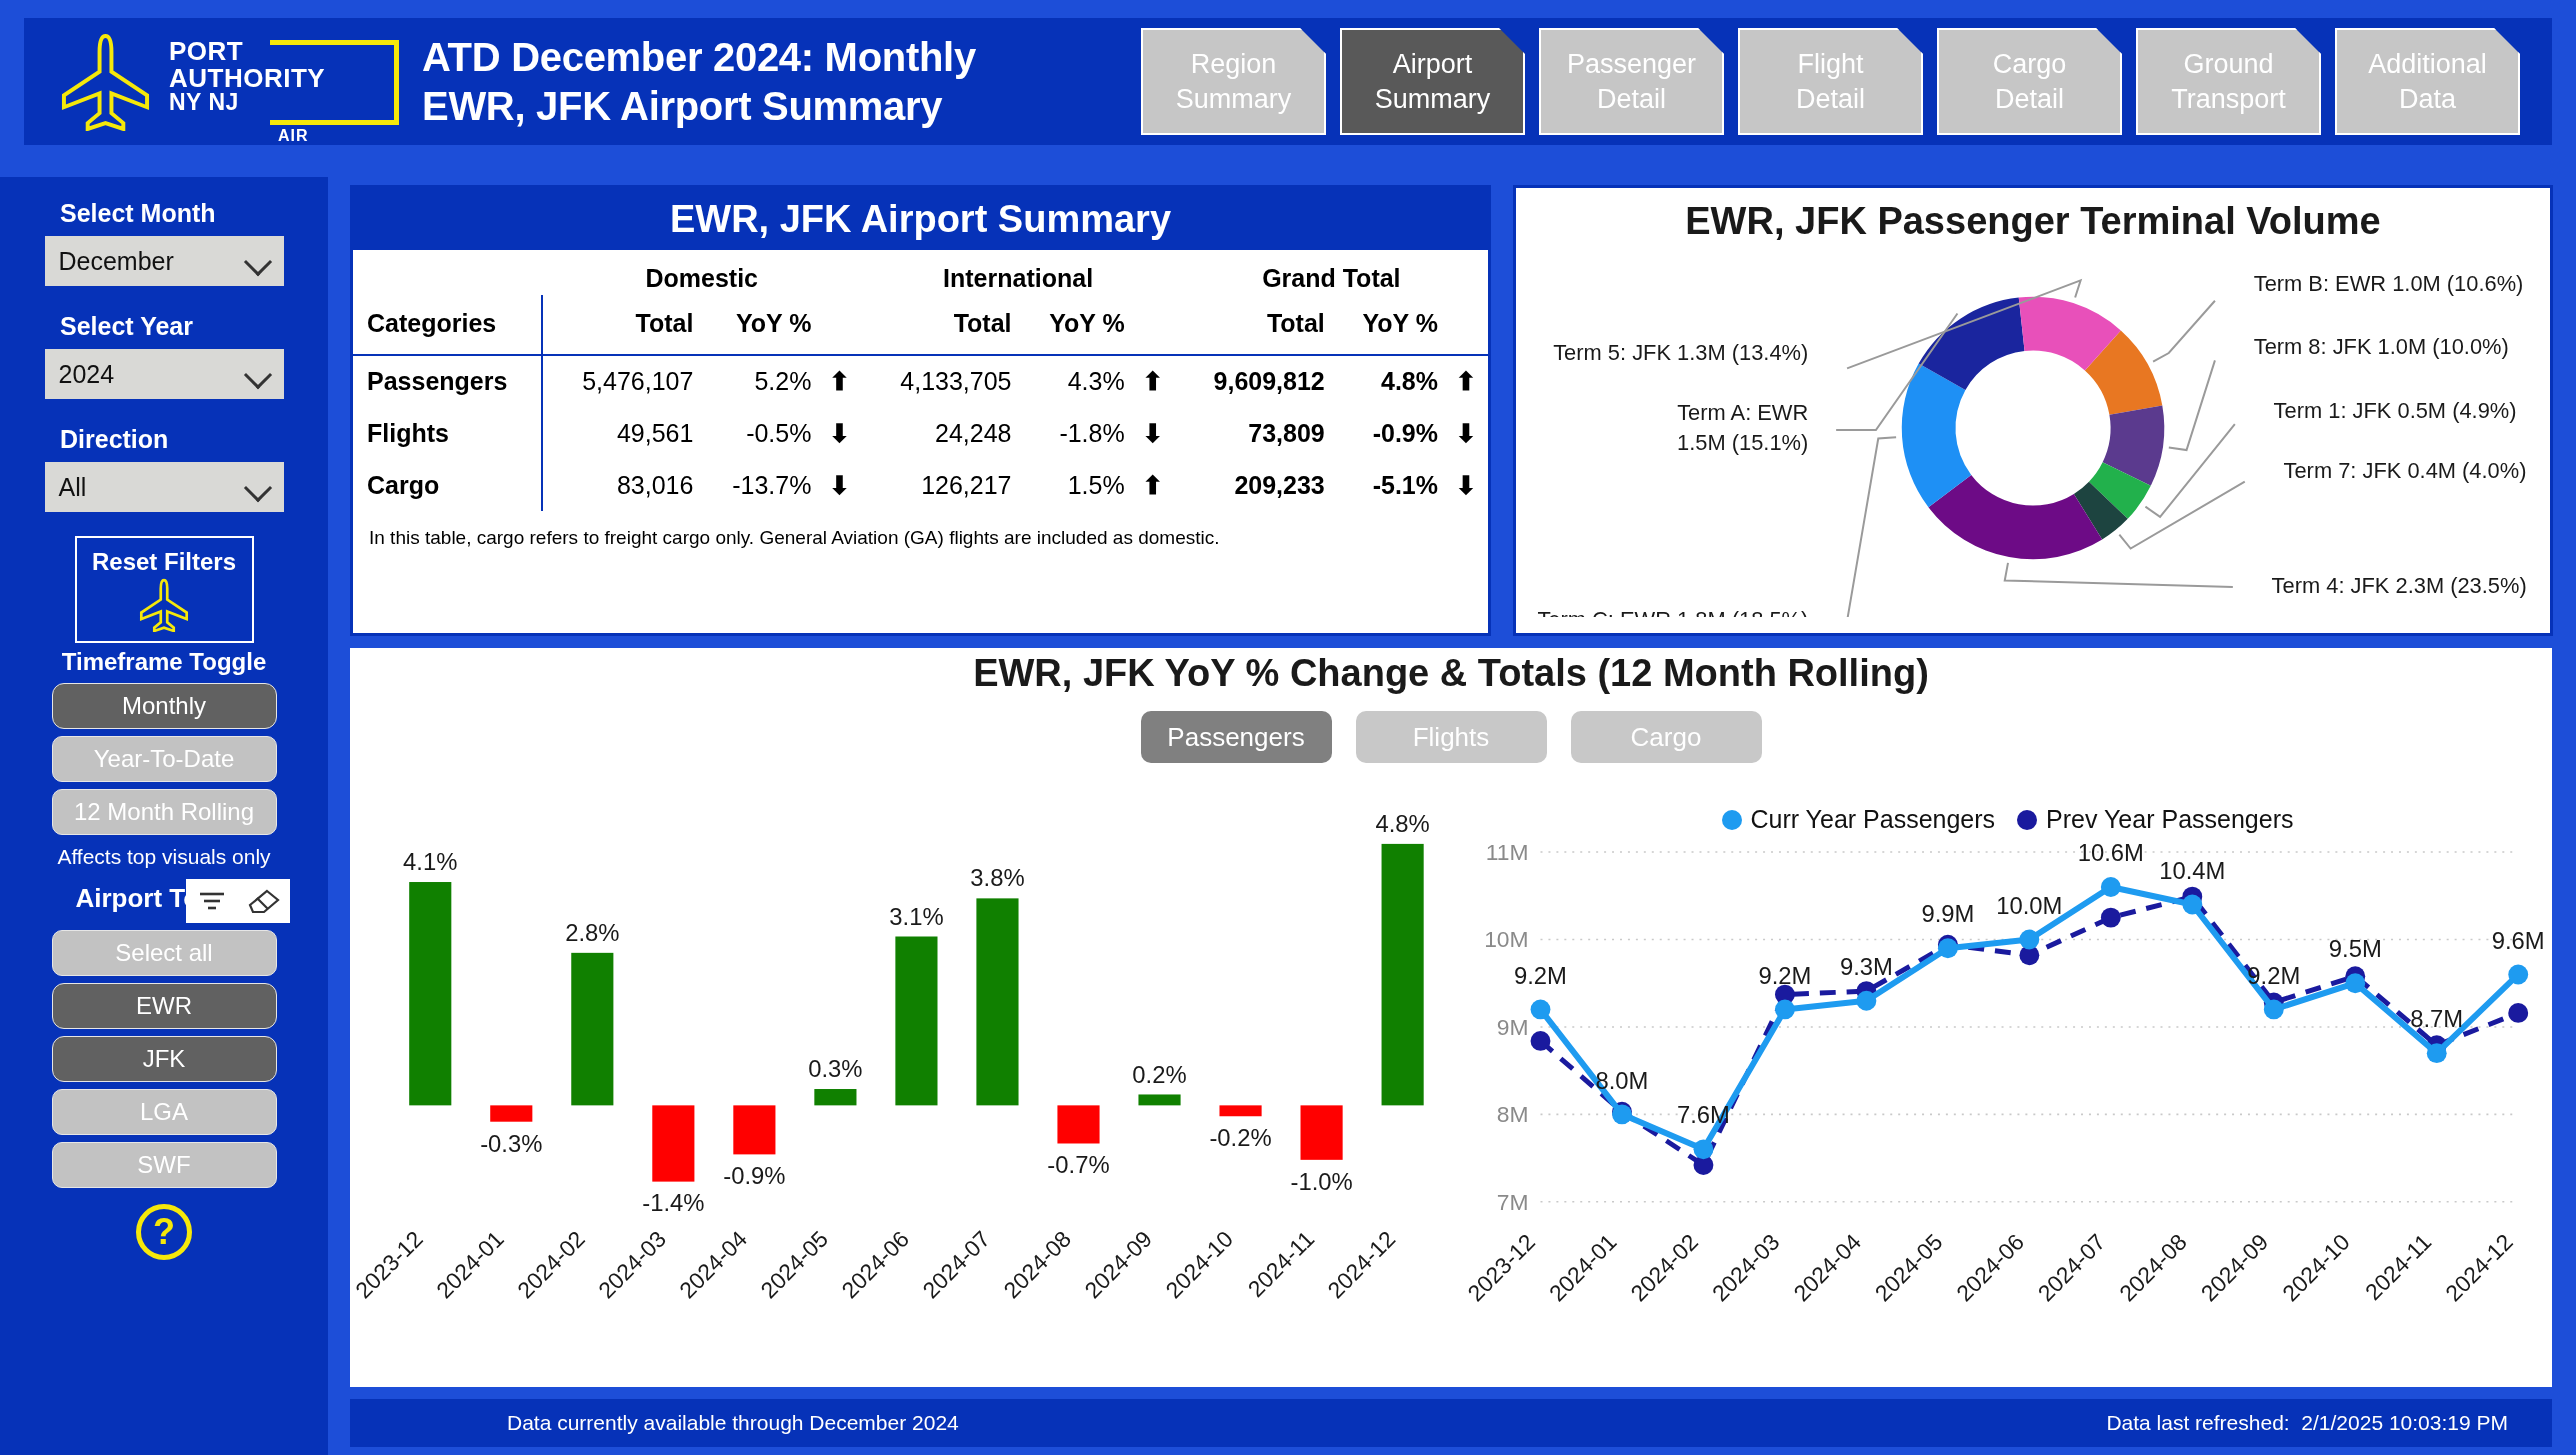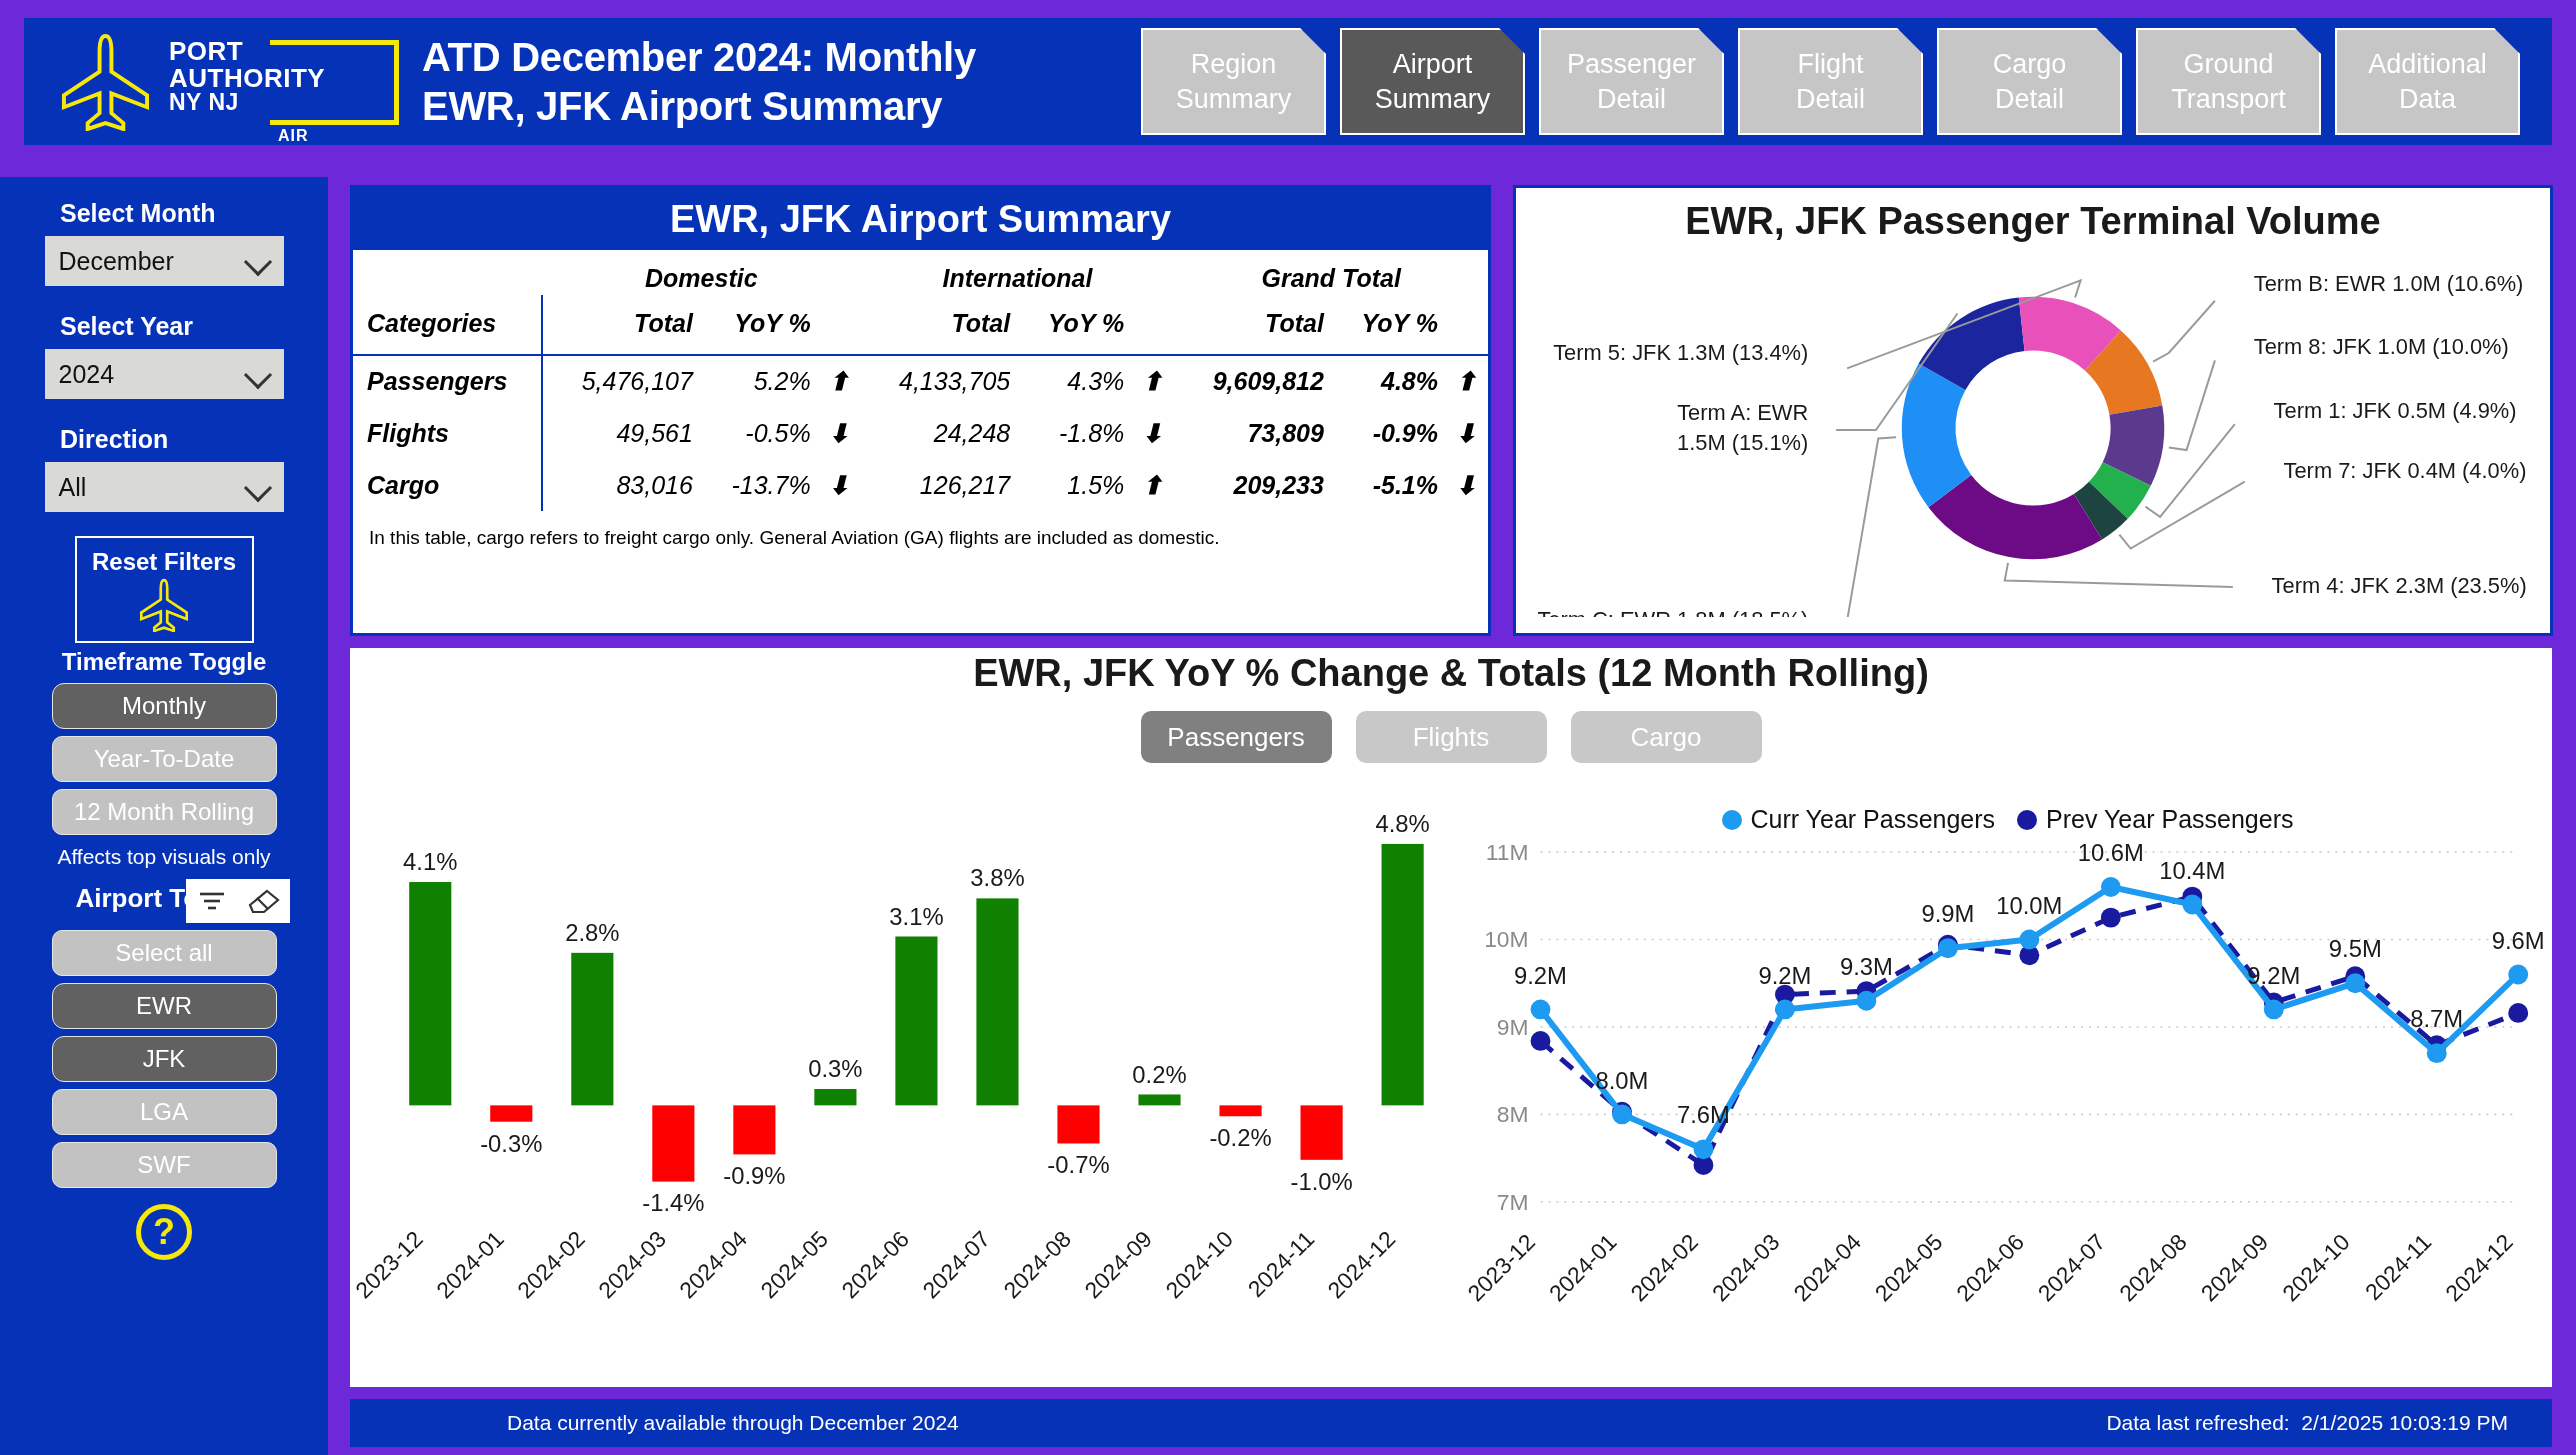--- a/index.html
+++ b/index.html
@@ -2,21 +2,21 @@
 <html><head>
 <meta charset="utf-8">
 <style>
   * { box-sizing: border-box; margin: 0; padding: 0; }
   html, body {
     width: 2576px; height: 1456px;
     background: #ffffff;
     font-family: "Liberation Sans", sans-serif;
     overflow: hidden;
   }
-  .page { position: relative; width: 2576px; height: 1456px; background:#6d28d9; }
+  .page { position: relative; width: 2576px; height: 1456px; background:#1d4ed8; }
 
   
   .header {
     position:absolute; left:24px; top:18px; width:2528px; height:127px;
     background:#0632b8; display:flex; align-items:center;
   }
   .logo-wrap { display:flex; align-items:center; margin-left:34px; }
   .plane-logo { width:95px; height:99px; }
   .pa-mark { position:relative; margin-left:16px; width:237px; height:91px; }
   .pa-box {
@@ -90,21 +90,21 @@
   
   .card-table {
     position:absolute; left:350px; top:185px; width:1141px; height:451px;
     background:#ffffff; border:3px solid #0632b8;
   }
   .card-title {
     background:#0632b8; color:#ffffff; font-size:38px; font-weight:bold;
     height:62px; display:flex; align-items:center; justify-content:center;
     font-stretch:condensed;
   }
-  table.summary { width:100%; border-collapse:collapse; margin-top:6px;font-style:italic; }
+  table.summary { width:100%; border-collapse:collapse; margin-top:6px; }
   table.summary th, table.summary td { font-size:25px; color:#000; font-stretch:condensed; }
   .grp-hdr { font-size:27px; font-weight:bold; text-align:center; padding:8px 0 2px 0; }
   .col-hdr { font-size:27px; font-weight:bold; padding:14px 0 16px 0; }
   .rowline td { border-top:2px solid #0632b8; }
   .cat { font-weight:bold; font-size:26px; text-align:left; padding-left:14px; }
   .num { text-align:right; padding-right:12px; }
   .pct { text-align:right; padding-right:6px; }
   .arrow { width:44px; text-align:center; font-size:30px; font-weight:bold; }
   .up { color:#188038; }
   .down { color:#e00000; }

